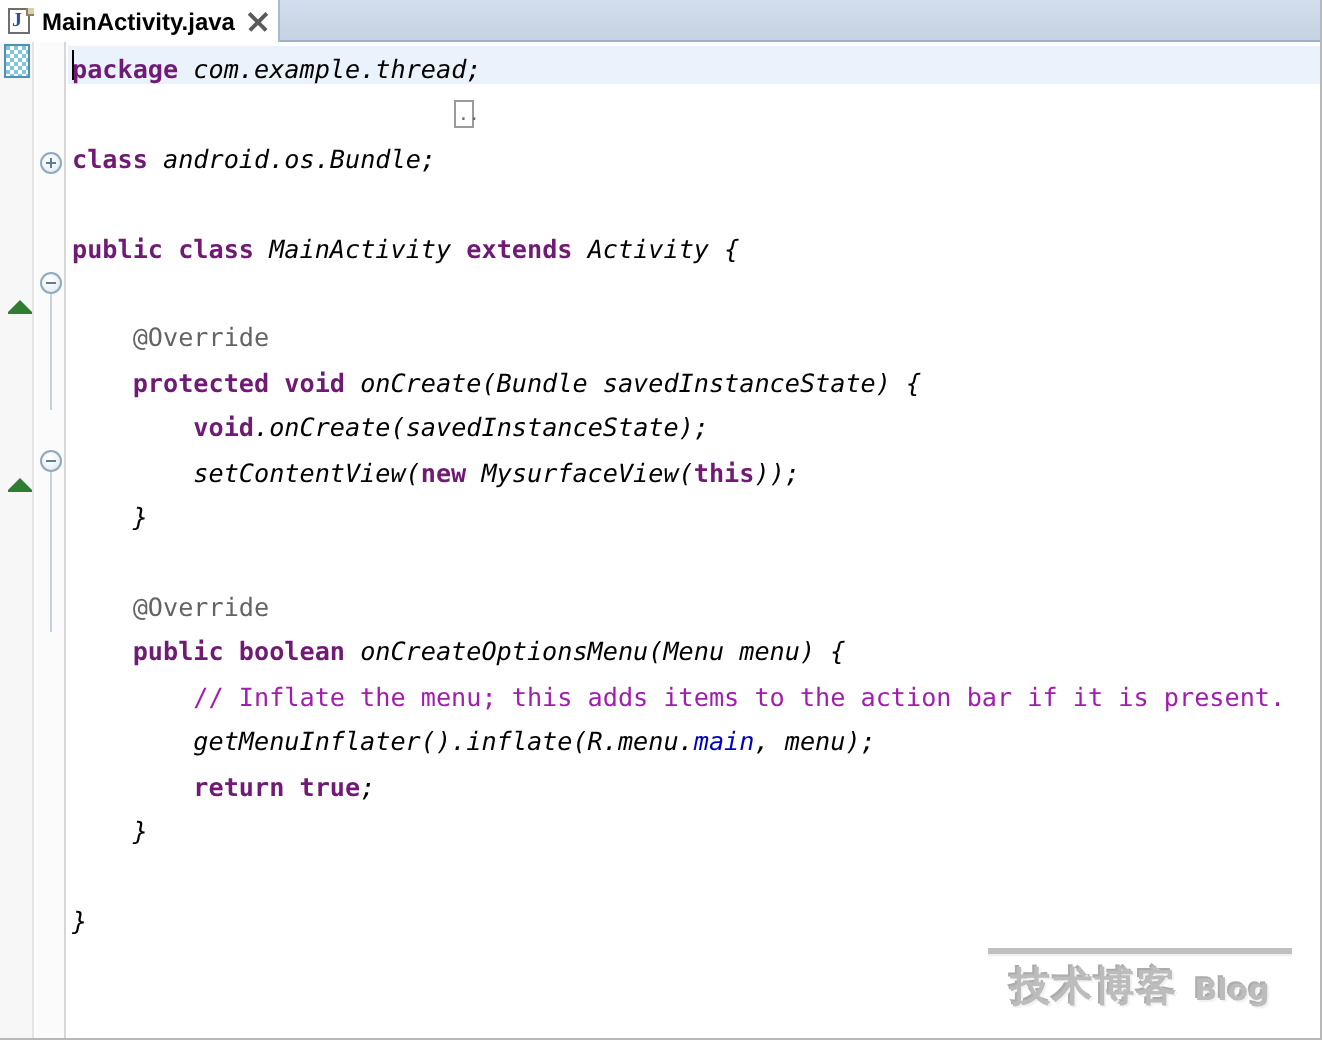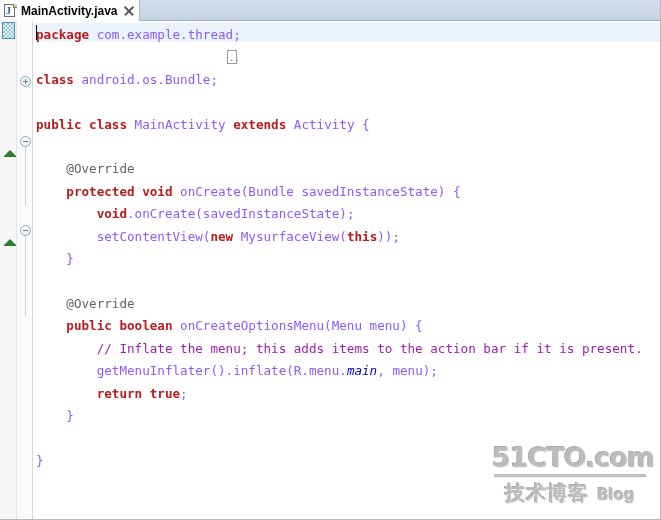--- a/index.html
+++ b/index.html
@@ -247,25 +247,25 @@
     top: 0;
     margin: 0;
     padding: 3px 0 0 2px;
     font-family: "DejaVu Sans Mono", monospace;
     font-size: 12.6px;
     line-height: 22.4px;
     color: #000000;
     white-space: pre;
     letter-spacing: 0px;
   }
-  .kw { color: #b91c1c; font-weight: bold; }
+  .kw { color: #701a75; font-weight: bold; }
   .ann { color: #646464; }
   .cmt { color: #a21caf; }
   .fld { color: #0000c0; font-style: italic; }
-  .txt { color: #8b5cf6; }
+  .txt { color: #000000; font-style: italic; }
 
   .caret {
     position: absolute;
     left: 2px;
     top: 4px;
     width: 1px;
     height: 15px;
     background: #000000;
   }
 
@@ -407,21 +407,20 @@
 
 <span class="txt">}</span></pre>
       <div class="fold-placeholder">
         <span class="dots">..</span>
       </div>
     </div>
 
   </div>
 
   <div class="watermark">
-    <div class="wm-top">51CTO.com</div>
     <div class="wm-rule"></div>
     <div class="wm-bottom">
       <span class="wm-cn">技术博客</span>
       <span class="wm-blog">Blog</span>
     </div>
   </div>
 
 </div>
 
 </body></html>

